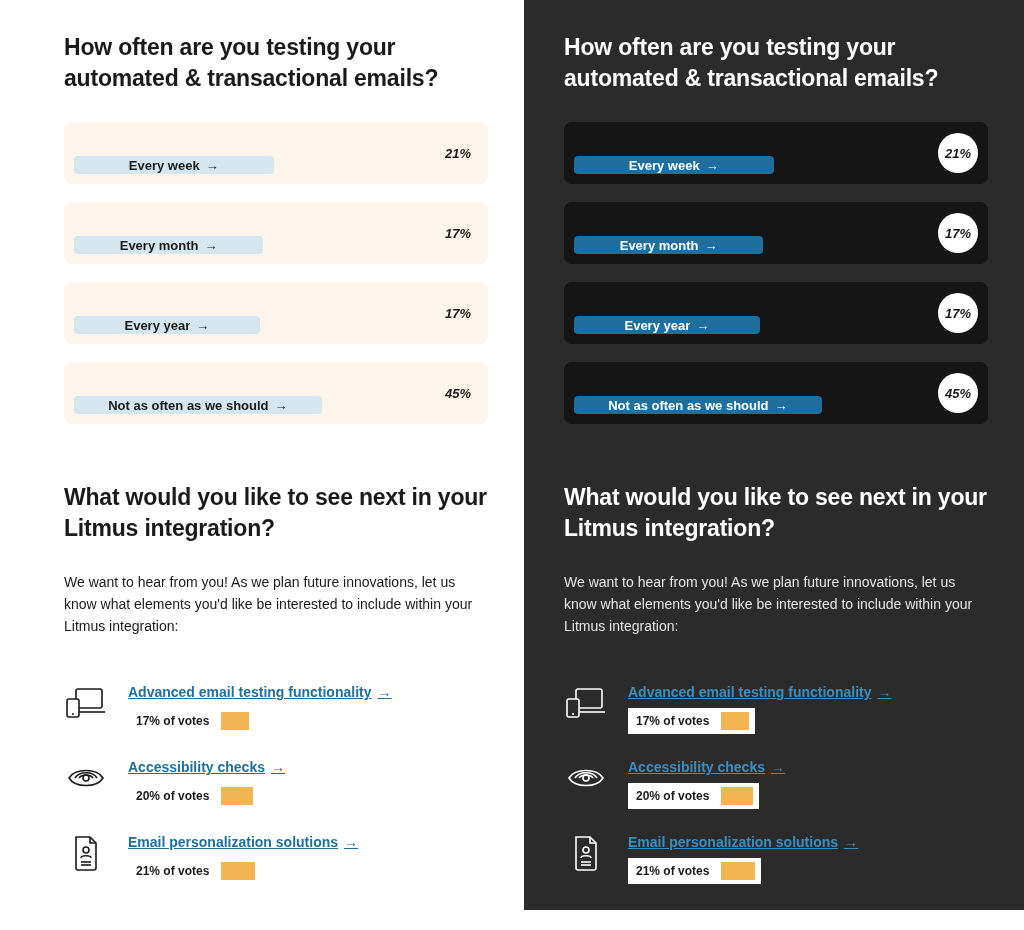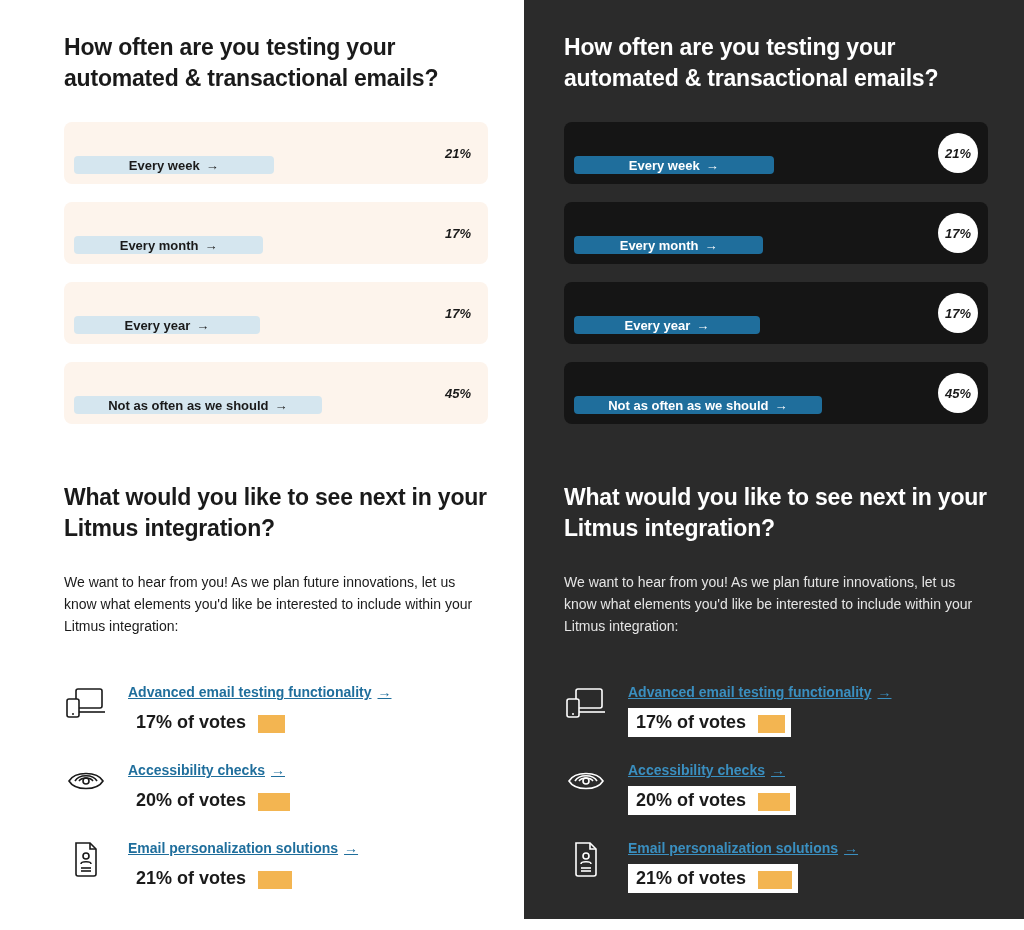--- a/index.html
+++ b/index.html
@@ -95,24 +95,24 @@
     color: #1f6e9c;
     font-weight: 700;
     font-size: 14px;
     text-decoration: underline;
     display: inline-flex; gap: 6px; 
     margin-bottom: 8px;
   }
   .panel.dark .vote-link { color: #3a8fc0; }
   .vote-stats {
     display: inline-flex;
-    align-items: flex-end;
+    align-items: center;
     gap: 12px;
     padding: 4px 6px 4px 8px;
-    font-size: 18px;
+    font-size: 12px;
     font-weight: 700;
   }
   .panel.dark .vote-stats { background: #fff; color: #1a1a1a; }
   .vote-swatch {
     background: #f3b551;
     height: 18px;
   }
   svg { display: block; }
 </style>
 </head>

